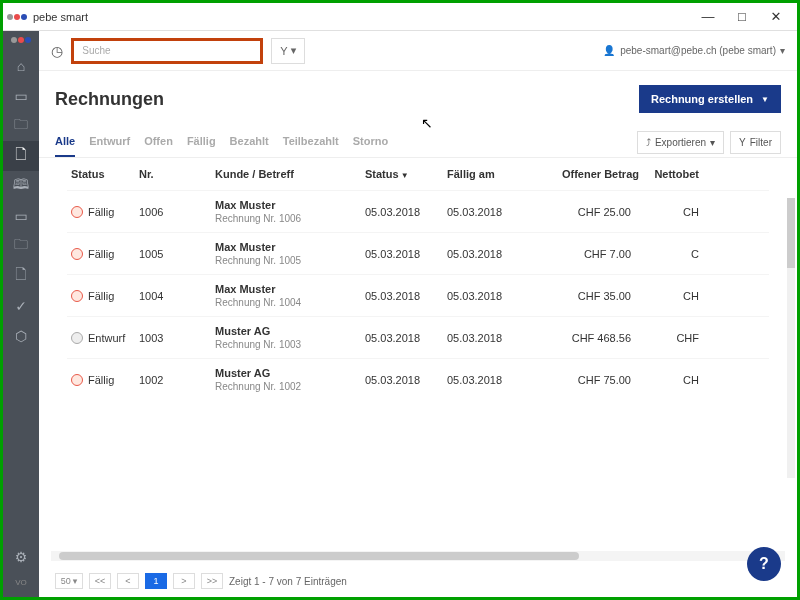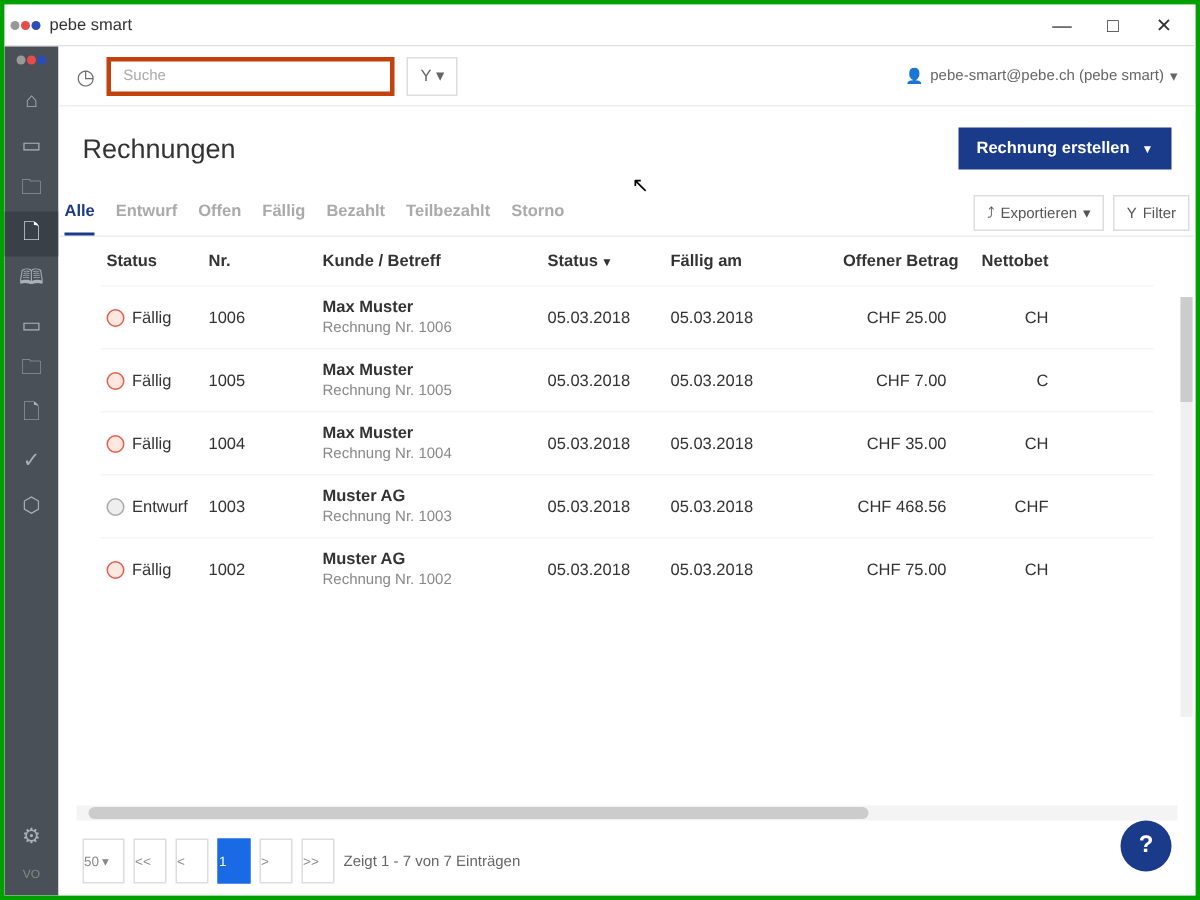--- a/index.html
+++ b/index.html
@@ -19,24 +19,24 @@
 .sidebar-item.active{color:#fff;background:#3a4048}
 .sidebar-bottom{margin-top:auto;padding-bottom:10px}
 .vo{color:#888;font-size:8px;text-align:center;margin-top:6px}
 .main{flex:1;background:#fff;display:flex;flex-direction:column;overflow:hidden}
 .topbar{height:40px;display:flex;align-items:center;padding:0 12px;border-bottom:1px solid #eee;gap:8px}
 .clock-icon{color:#666;font-size:14px}
 .searchbox{border:3px solid #c2410c;height:26px;width:192px;display:flex;align-items:center;padding:0 8px;font-size:10px;color:#aaa}
 .filter-drop{border:1px solid #ddd;height:26px;width:34px;display:flex;align-items:center;justify-content:center;font-size:11px;color:#666;gap:3px}
 .userinfo{margin-left:auto;font-size:10px;color:#666;display:flex;align-items:center;gap:4px}
 .header{display:flex;align-items:center;padding:14px 16px}
-.header h1{font-size:18px;font-weight:400;color:#333}
+.header h1{font-size:18px;font-weight:700;color:#333}
 .btn-primary{margin-left:auto;background:#1a3a8a;color:#fff;font-size:11px;font-weight:600;padding:8px 12px;display:flex;align-items:center;gap:8px;border:none}
 .btn-primary .caret{font-size:8px}
-.tabs-row{display:flex;align-items:center;padding:0 4px;border-bottom:1px solid #eee}
+.tabs-row{display:flex;align-items:center;padding:0 16px;border-bottom:1px solid #eee}
 .tabs{display:flex;gap:14px}
 .tab{font-size:11px;color:#aaa;padding:8px 0;font-weight:600}
 .tab.active{color:#1a3a8a;border-bottom:2px solid #1a3a8a}
 .tabs-actions{margin-left:auto;display:flex;gap:6px}
 .btn-outline{border:1px solid #ddd;background:#fff;font-size:10px;padding:5px 8px;color:#555;display:flex;align-items:center;gap:4px}
 .table-wrap{flex:1;overflow:hidden;padding:0 28px;position:relative}
 .table{width:100%}
 .thead{display:flex;padding:10px 4px;font-size:11px;font-weight:600;color:#333}
 .col-status{width:68px}.col-nr{width:76px}.col-kunde{width:150px}.col-datum{width:82px}.col-faellig{width:82px}.col-offen{width:110px;text-align:right}.col-netto{width:60px;text-align:right}
 .tbody{overflow-y:auto}
@@ -45,21 +45,21 @@
 .status-dot{width:12px;height:12px;border-radius:50%;border:1.5px solid}
 .status-dot.faellig{background:#ffe8e0;border-color:#e85a4a}
 .status-dot.entwurf{background:#eee;border-color:#aaa}
 .kunde-main{font-weight:600}
 .kunde-sub{font-size:10px;color:#888;margin-top:2px}
 .col-offen-cell{text-align:right;padding-right:8px}
 .col-netto-cell{text-align:right}
 .hscroll{height:10px;background:#f4f4f4;margin:4px 12px;position:relative}
 .hscroll-thumb{position:absolute;left:8px;top:1px;height:8px;width:520px;background:#ccc;border-radius:4px}
 .footer{display:flex;align-items:center;padding:8px 16px;gap:6px;font-size:10px;color:#666}
-.pgbtn{border:1px solid #ddd;width:22px;height:30px;display:flex;align-items:center;font-size:9px;color:#888}
+.pgbtn{border:1px solid #ddd;width:22px;height:16px;display:flex;align-items:center;justify-content:center;font-size:9px;color:#888}
 .pgbtn.sel{width:28px;gap:2px}
 .pgbtn.active{background:#1a6ae5;color:#fff;border-color:#1a6ae5}
 .help-fab{position:absolute;right:16px;bottom:16px;width:34px;height:34px;border-radius:50%;background:#1a3a8a;color:#fff;display:flex;align-items:center;justify-content:center;font-size:16px;font-weight:700}
 .vscroll{position:absolute;right:2px;top:40px;width:8px;height:280px;background:#f0f0f0}
 .vscroll-thumb{width:8px;height:70px;background:#ccc;margin-top:0}
 .sort-caret{font-size:8px;margin-left:2px}
 .cursor{position:absolute;left:418px;top:112px;font-size:14px;color:#000;pointer-events:none}
 </style>
 </head>
 <body>

